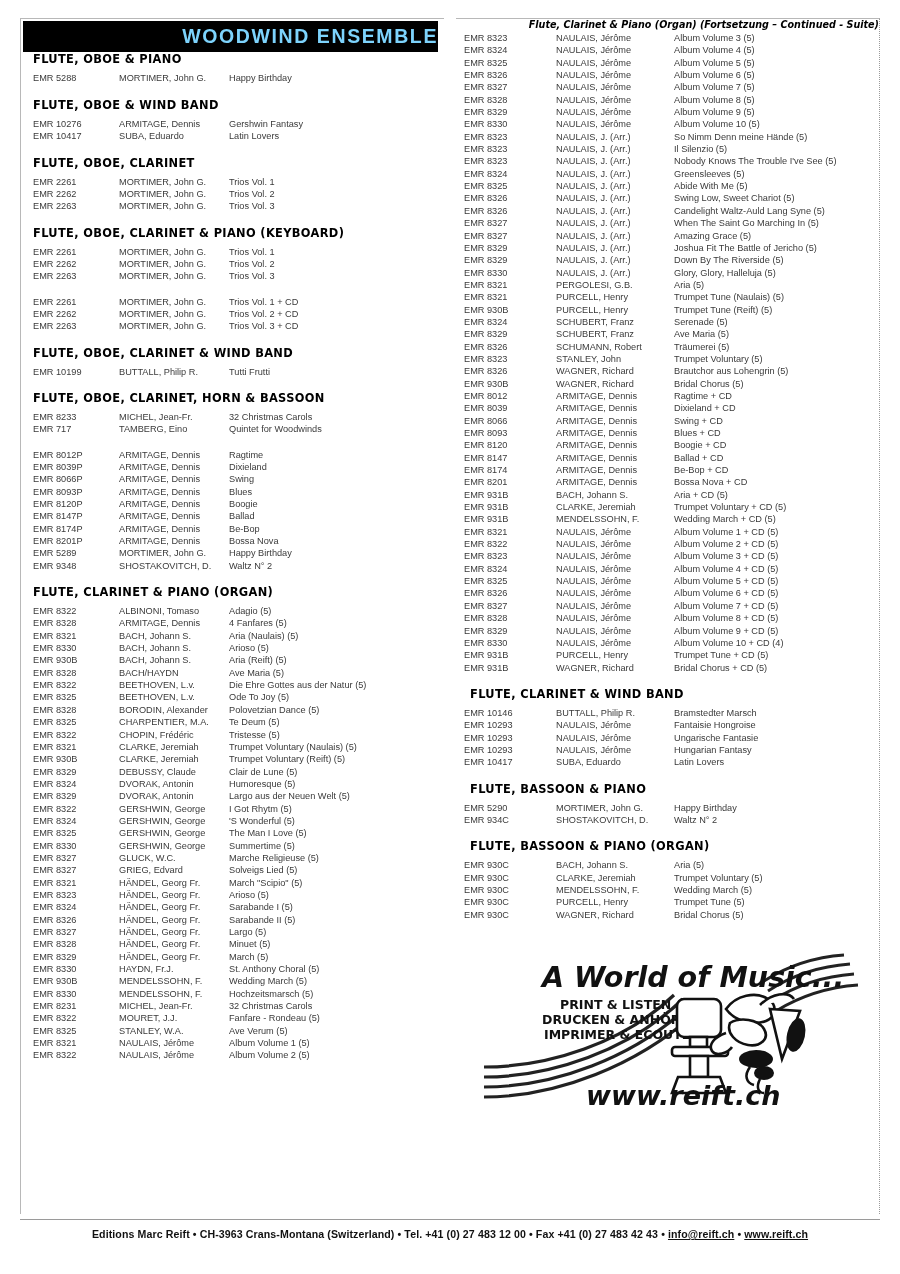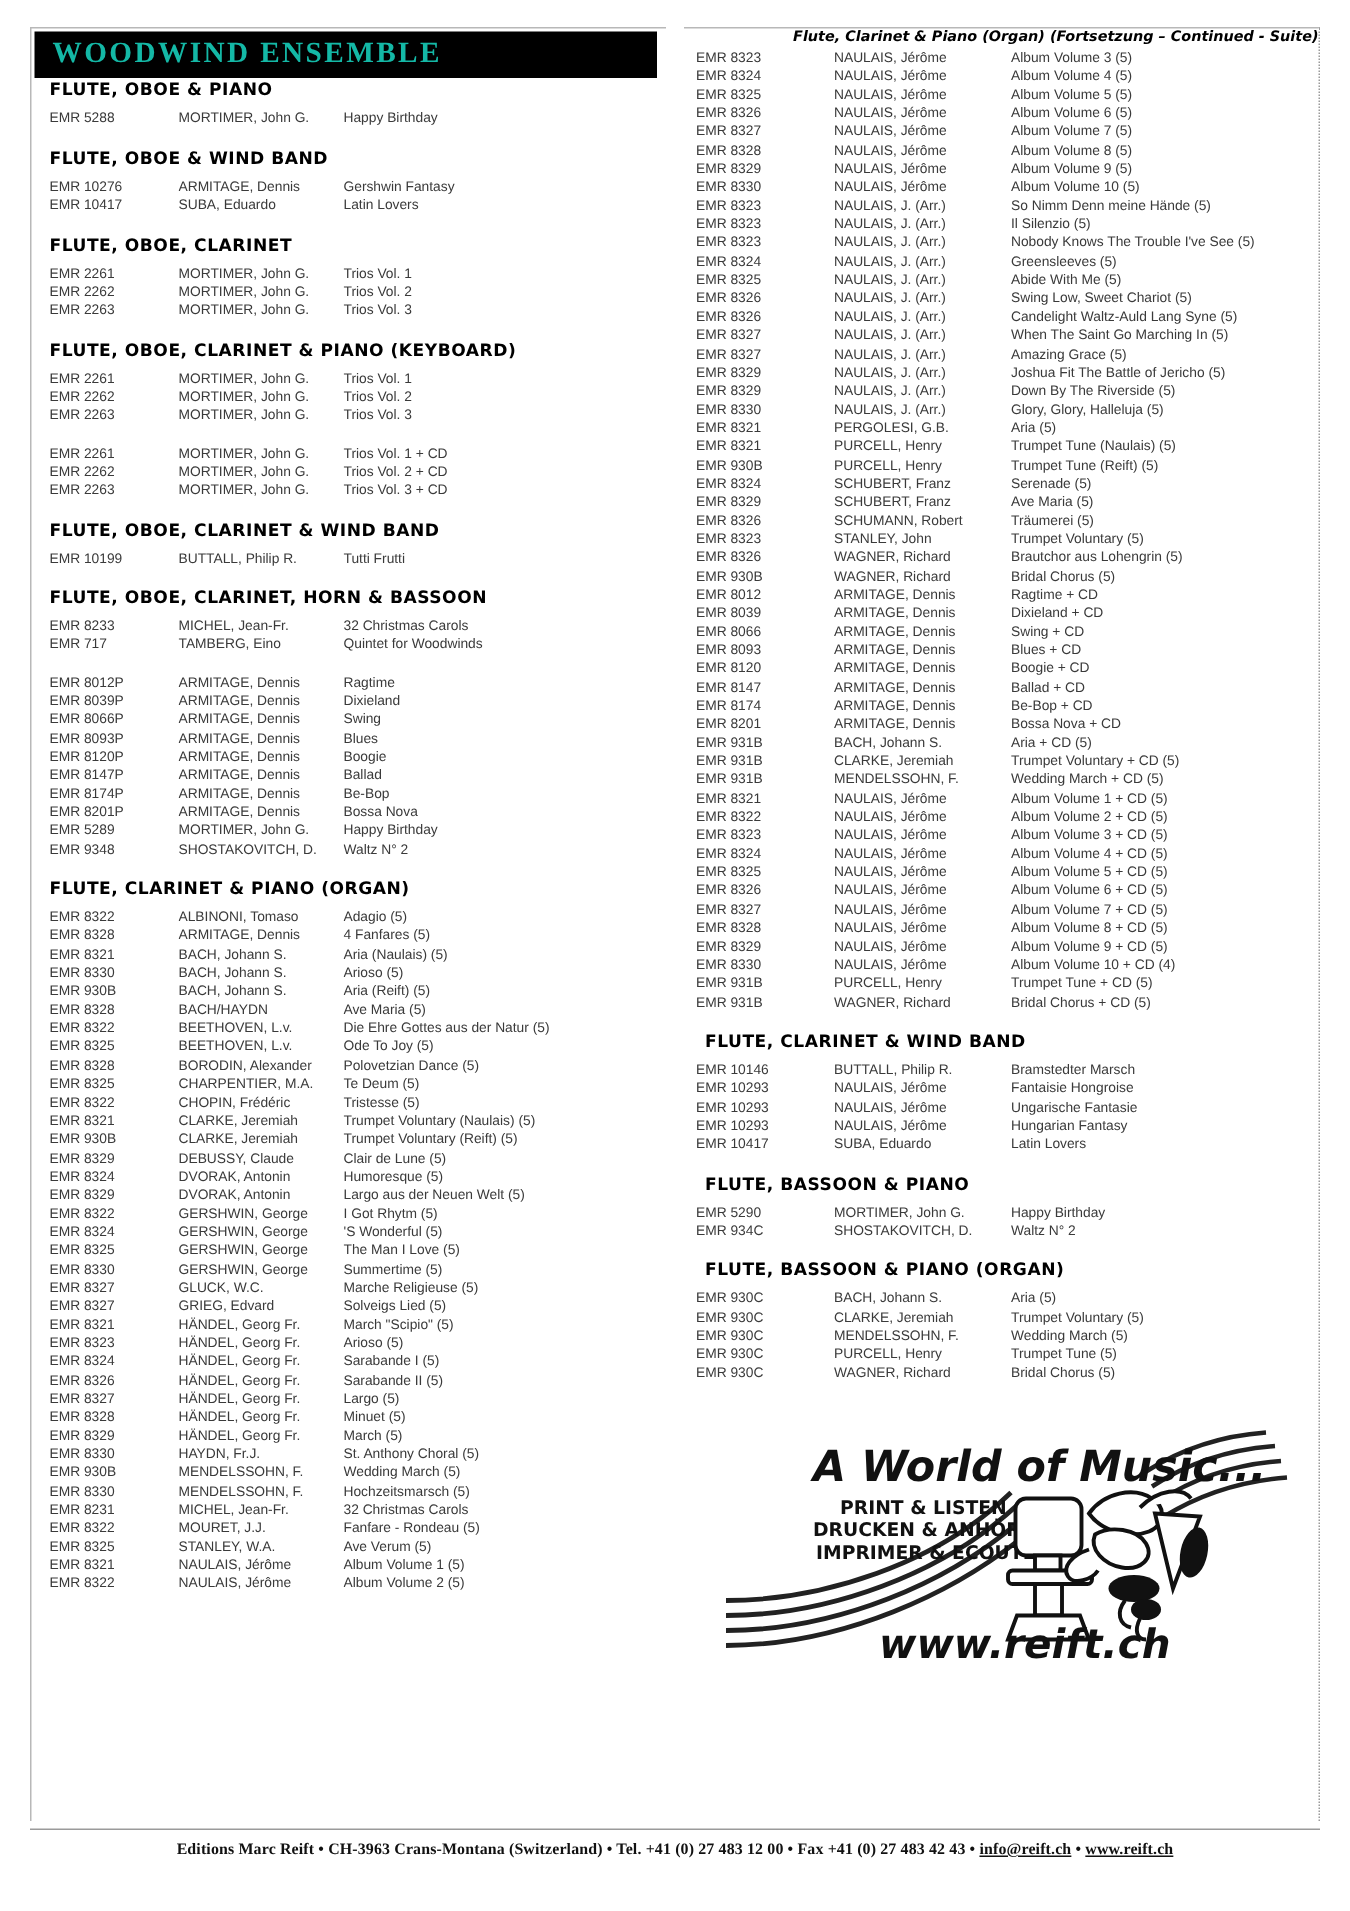--- a/index.html
+++ b/index.html
@@ -41,28 +41,29 @@
   }
   .col-gap { width: 12px; }
   .col-right {
     width: 424px;
     border-right: 1.5px dotted #9a9a9a;
     border-top: 1.5px solid #b8b8b8;
     padding-left: 2px;
   }
   .banner {
     background: #000000;
-    color: #14b8a6;
+    color: #7dd3fc;
     font-weight: bold;
     font-size: 19.5px;
     letter-spacing: 1.6px;
     padding: 5px 0 6px 12px;
     margin: 2px 6px 0 2px;
     line-height: 1.05;
-    font-family: Liberation Serif, serif;
+    font-family: Liberation Sans, sans-serif;
+    text-align: right;
   }
   .section { margin-top: 13px; }
   .section:first-child { margin-top: 0; }
   .sec-title {
     font-weight: bold;
     font-size: 11.4px;
     letter-spacing: 0.35px;
     color: #000;
     padding-left: 12px;
     margin-bottom: 6px;
@@ -109,21 +110,21 @@
     height: 168px;
   }
   .logo-svg { display: block; }
 
   .footer {
     position: absolute;
     left: 0;
     top: 1228px;
     width: 900px;
     text-align: center;
-    font-family: Liberation Serif, serif;
+    font-family: Liberation Sans, sans-serif;
     font-weight: bold;
     font-size: 10.6px;
     color: #111;
     letter-spacing: 0.1px;
   }
   .footer .u { text-decoration: underline; }
   .footer-rule {
     position: absolute;
     left: 20px;
     top: 1219px;

